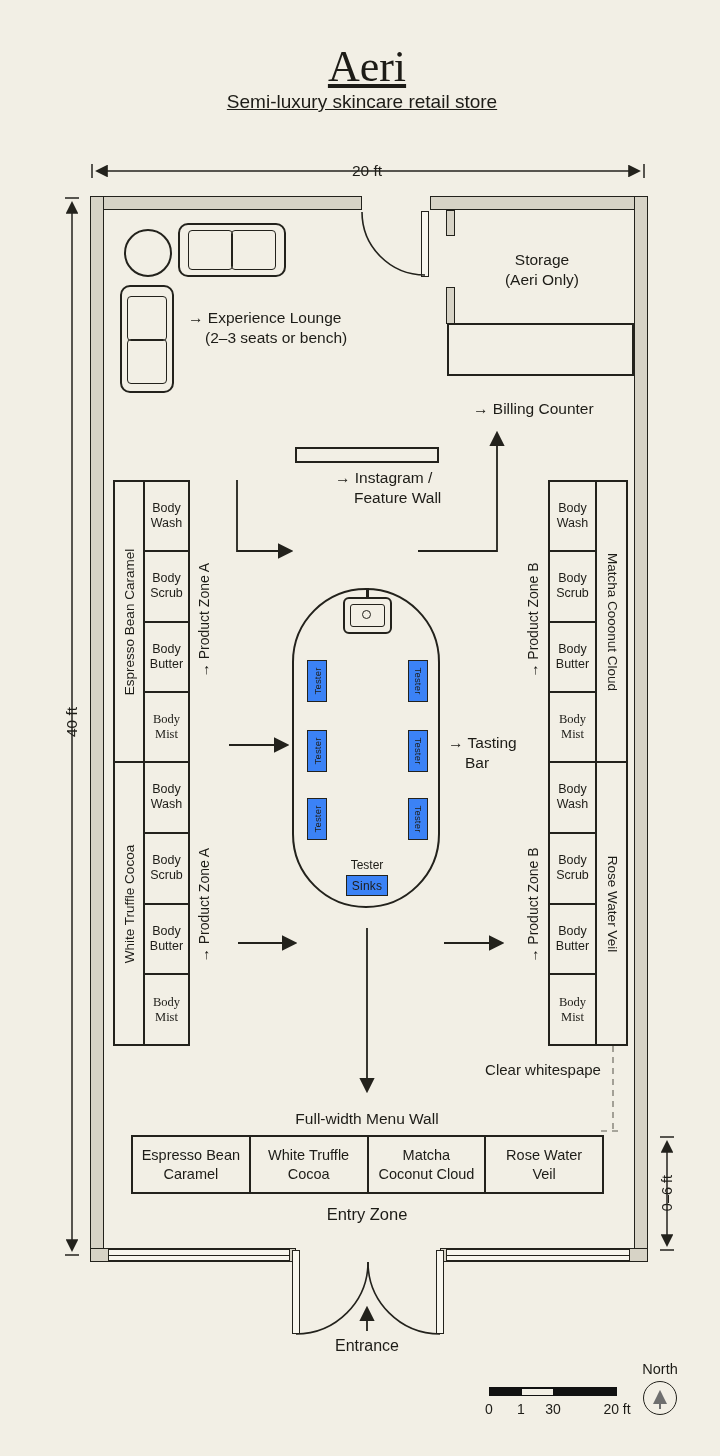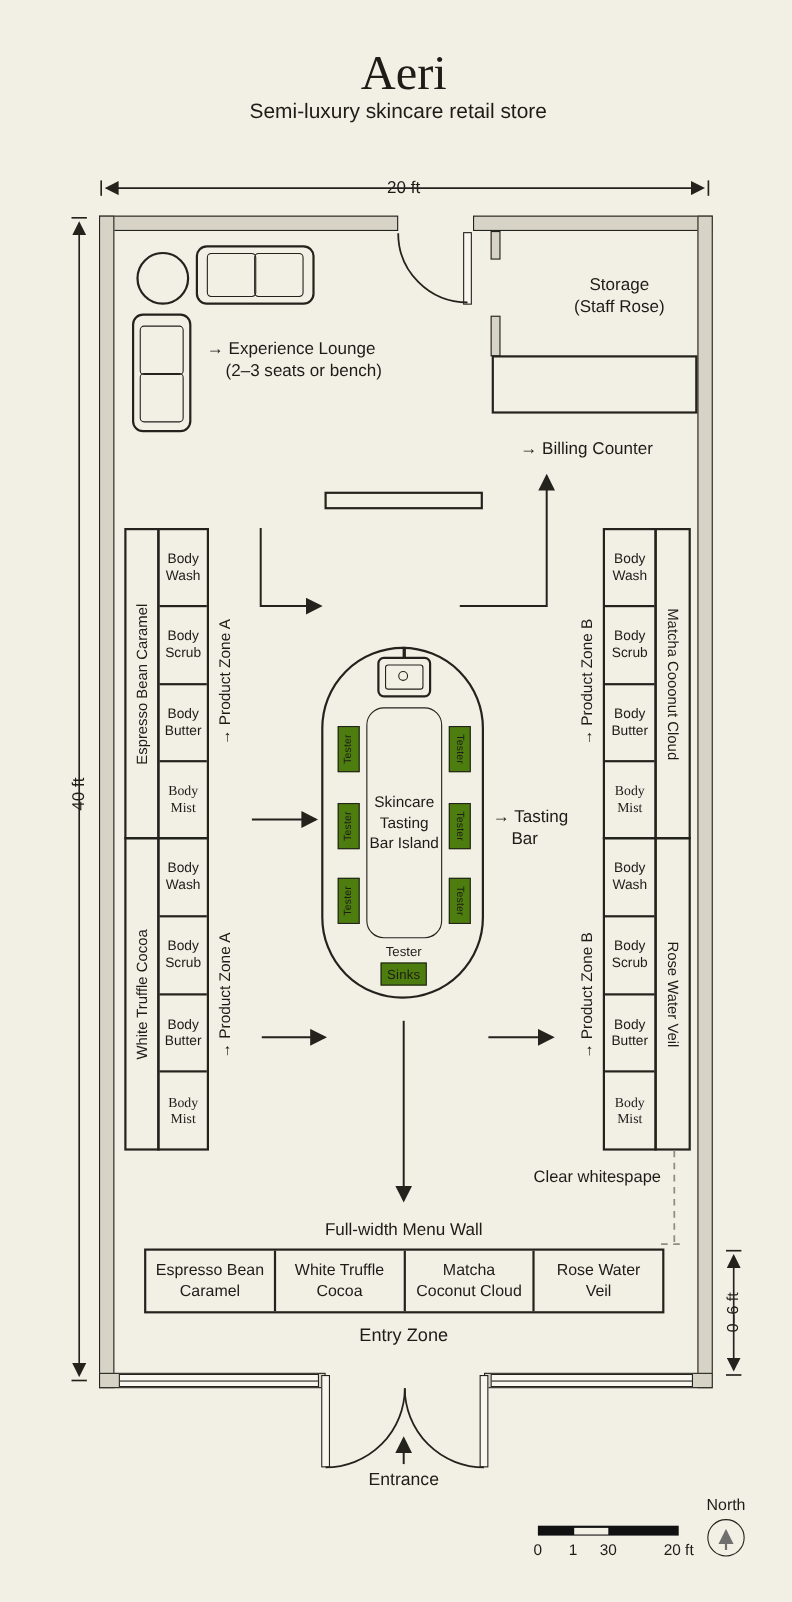--- a/index.html
+++ b/index.html
@@ -3,35 +3,35 @@
 <meta charset="utf-8">
 <style>
   html,body{margin:0;padding:0;background:#f2efe5;}
   #plan{position:relative;width:720px;height:1456px;background:#f2efe5;
         font-family:"Liberation Sans",sans-serif;color:#1d1c17;overflow:hidden;}
   .abs{position:absolute;}
   .wall{position:absolute;background:#d7d3c6;border:1.5px solid #23221c;box-sizing:border-box;}
   .box{position:absolute;border:2px solid #23221c;box-sizing:border-box;background:transparent;}
   .tbox{position:absolute;border:1.5px solid #23221c;box-sizing:border-box;}
   .lbl{position:absolute;white-space:nowrap;line-height:1.3;}
-  .cx{transform:translateX(-50%);}
+  .cx{transform:translateX(-50%);text-decoration:underline;}
   .ctr{transform:translate(-50%,-50%);}
   .rotL{transform:translate(-50%,-50%) rotate(-90deg);white-space:nowrap;}
   .rotR{transform:translate(-50%,-50%) rotate(90deg);white-space:nowrap;}
   .f15{font-size:15.5px;}
   .f14{font-size:14px;}
   .shelfcol{position:absolute;border:2px solid #23221c;box-sizing:border-box;
             display:flex;flex-direction:column;}
   .pcell{flex:1;display:flex;align-items:center;justify-content:center;text-align:center;
          font-size:12.5px;line-height:1.2;border-bottom:2px solid #23221c;padding:0 2px;}
   .pcell:last-child{border-bottom:none;font-family:Liberation Serif, serif;}
   .scentcol{position:absolute;border:2px solid #23221c;box-sizing:border-box;
             display:flex;align-items:center;justify-content:center;}
   .tester{position:absolute;border:1.5px solid #23221c;box-sizing:border-box;
-          display:flex;align-items:center;justify-content:center;background:#4d7c0f;}
+          display:flex;align-items:center;justify-content:center;background:#3b82f6;}
   .tester span{font-size:9.5px;letter-spacing:.2px;}
   .menucell{flex:1;display:flex;flex-direction:column;align-items:center;justify-content:center;
             text-align:center;font-size:14.5px;line-height:1.28;border-right:2px solid #23221c;}
   .menucell:last-child{border-right:none;}
   .dimlabel{position:absolute;background:#f2efe5;font-size:15.5px;padding:0 8px;white-space:nowrap;}
   svg{pointer-events:none;}
   .cushion{position:absolute;border:1.5px solid #23221c;border-radius:4px;box-sizing:border-box;}
 </style>
 </head>
 <body>
@@ -52,42 +52,46 @@
     <div style="position:absolute;left:0;right:0;top:50%;border-top:1.5px solid #23221c;"></div>
   </div>
   <div class="tbox" style="left:446px;top:1249px;width:184px;height:12px;background:#f8f6ee;">
     <div style="position:absolute;left:0;right:0;top:50%;border-top:1.5px solid #23221c;"></div>
   </div>
 
   <div class="tbox" style="left:421px;top:211px;width:8px;height:66px;background:#f8f6ee;"></div>
   <div class="wall" style="left:446px;top:210px;width:9px;height:26px;"></div>
   <div class="wall" style="left:446px;top:287px;width:9px;height:37px;"></div>
 
-  <div class="lbl" style="left:479px;top:250px;width:168px;text-align:center;font-size:15.5px;white-space:normal;">
+  <div class="lbl" style="left:458px;top:250px;width:168px;text-align:center;font-size:15.5px;white-space:normal;">
     <div>Storage</div>
-    <div>(Staff Rose)</div>
+    <div>(Aeri Only)</div>
   </div>
   <div class="box" style="left:447px;top:323px;width:187px;height:53px;"></div>
   <div class="lbl f15" style="left:473px;top:387px;margin-top:12px;">→ Billing Counter</div>
 
   <div class="box" style="left:124px;top:229px;width:48px;height:48px;border-radius:50%;"></div>
   <div class="box" style="left:178px;top:223px;width:108px;height:54px;border-radius:10px;">
     <div class="cushion" style="left:8px;top:5px;width:45px;height:40px;"></div>
     <div class="cushion" style="left:51px;top:5px;width:45px;height:40px;"></div>
   </div>
   <div class="box" style="left:120px;top:285px;width:54px;height:108px;border-radius:10px;">
     <div class="cushion" style="left:5px;top:9px;width:40px;height:45px;"></div>
     <div class="cushion" style="left:5px;top:52px;width:40px;height:45px;"></div>
   </div>
   <div class="lbl f15" style="left:188px;top:308px;">
     <div>→ Experience Lounge</div>
     <div style="padding-left:17px;">(2–3 seats or bench)</div>
   </div>
 
   <div class="box" style="left:295px;top:447px;width:144px;height:16px;"></div>
+  <div class="lbl f15" style="left:335px;top:468px;">
+    <div>→ Instagram /</div>
+    <div style="padding-left:19px;">Feature Wall</div>
+  </div>
 
   <div class="scentcol" style="left:113px;top:480px;width:32px;height:283px;">
     <span class="rotL" style="position:absolute;left:50%;top:50%;font-size:13.5px;">Espresso Bean Caramel</span>
   </div>
   <div class="shelfcol" style="left:143px;top:480px;width:47px;height:283px;">
     <div class="pcell">Body Wash</div>
     <div class="pcell">Body Scrub</div>
     <div class="pcell">Body Butter</div>
     <div class="pcell">Body Mist</div>
   </div>
@@ -124,27 +128,20 @@
   <div class="lbl rotL f14" style="left:204px;top:905px;">→ Product Zone A</div>
   <div class="lbl rotL f14" style="left:533px;top:620px;">→ Product Zone B</div>
   <div class="lbl rotL f14" style="left:533px;top:905px;">→ Product Zone B</div>
 
   <div class="box" style="left:292px;top:588px;width:148px;height:320px;border-radius:74px;"></div>
   <div class="tbox" style="left:343px;top:597px;width:49px;height:37px;border-radius:6px;border-width:2px;">
     <div class="tbox" style="left:5px;top:5px;width:35px;height:23px;border-radius:3px;"></div>
     <div class="tbox" style="left:17px;top:11px;width:9px;height:9px;border-radius:50%;"></div>
   </div>
   <div class="abs" style="left:365.5px;top:588px;width:3px;height:11px;background:#23221c;"></div>
-  <div class="tbox" style="left:333px;top:643px;width:69px;height:210px;border-radius:16px;
-              display:flex;flex-direction:column;align-items:center;justify-content:center;
-              text-align:center;font-size:14px;line-height:1.35;">
-    <div>Skincare</div>
-    <div>Tasting</div>
-    <div>Bar Island</div>
-  </div>
 
   <div class="tester" style="left:307px;top:660px;width:20px;height:42px;">
       <span class="rotL" style="position:absolute;left:50%;top:50%;">Tester</span>
     </div>
   <div class="tester" style="left:307px;top:730px;width:20px;height:42px;">
       <span class="rotL" style="position:absolute;left:50%;top:50%;">Tester</span>
     </div>
   <div class="tester" style="left:307px;top:798px;width:20px;height:42px;">
       <span class="rotL" style="position:absolute;left:50%;top:50%;">Tester</span>
     </div>

